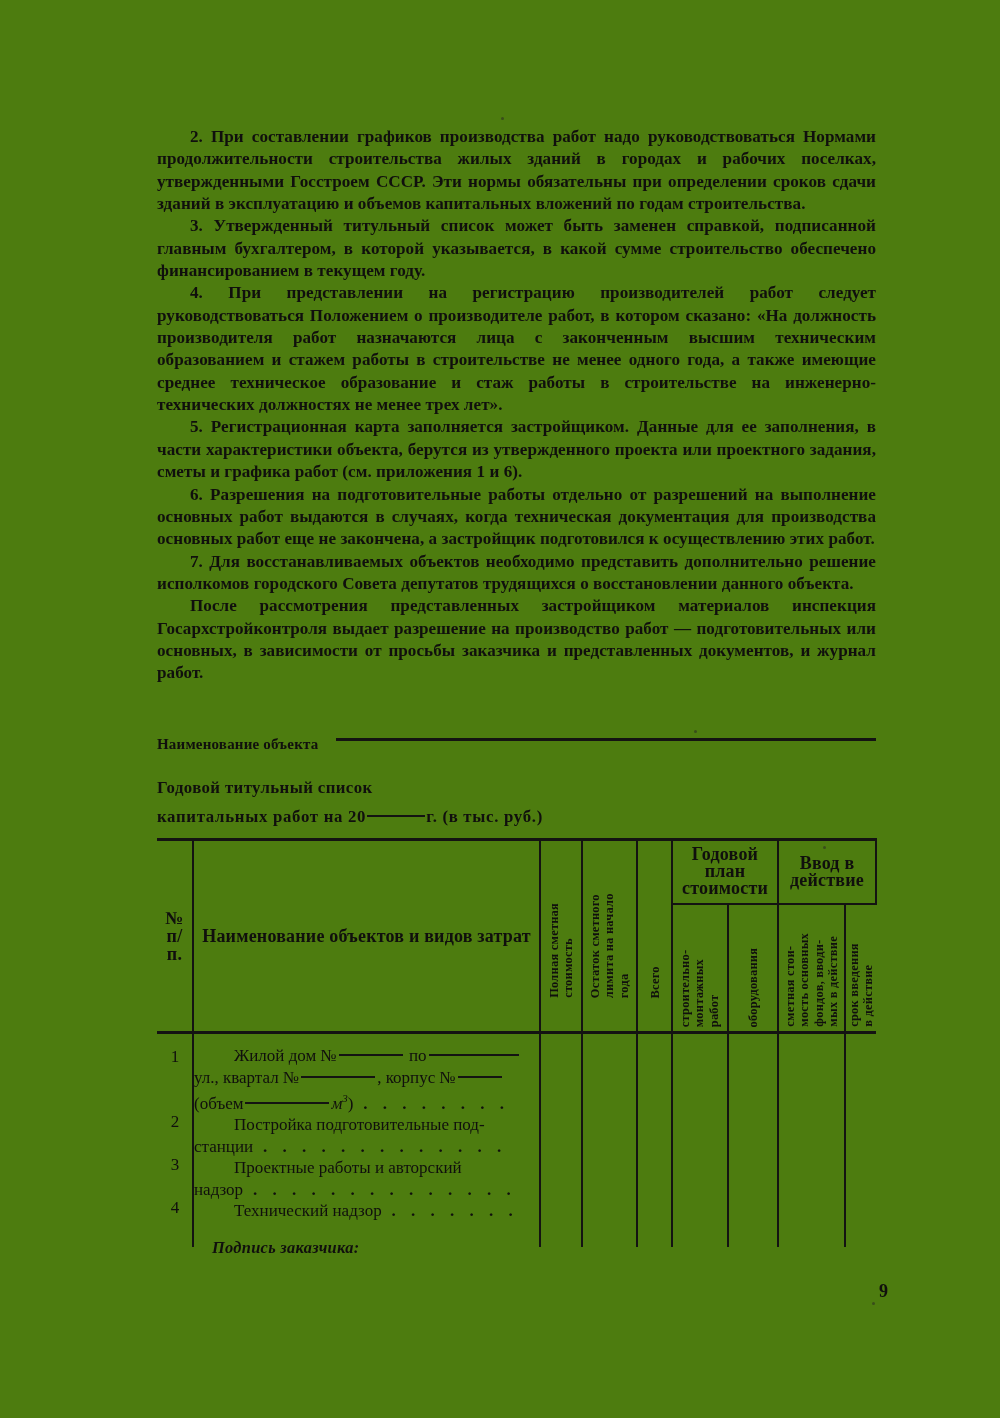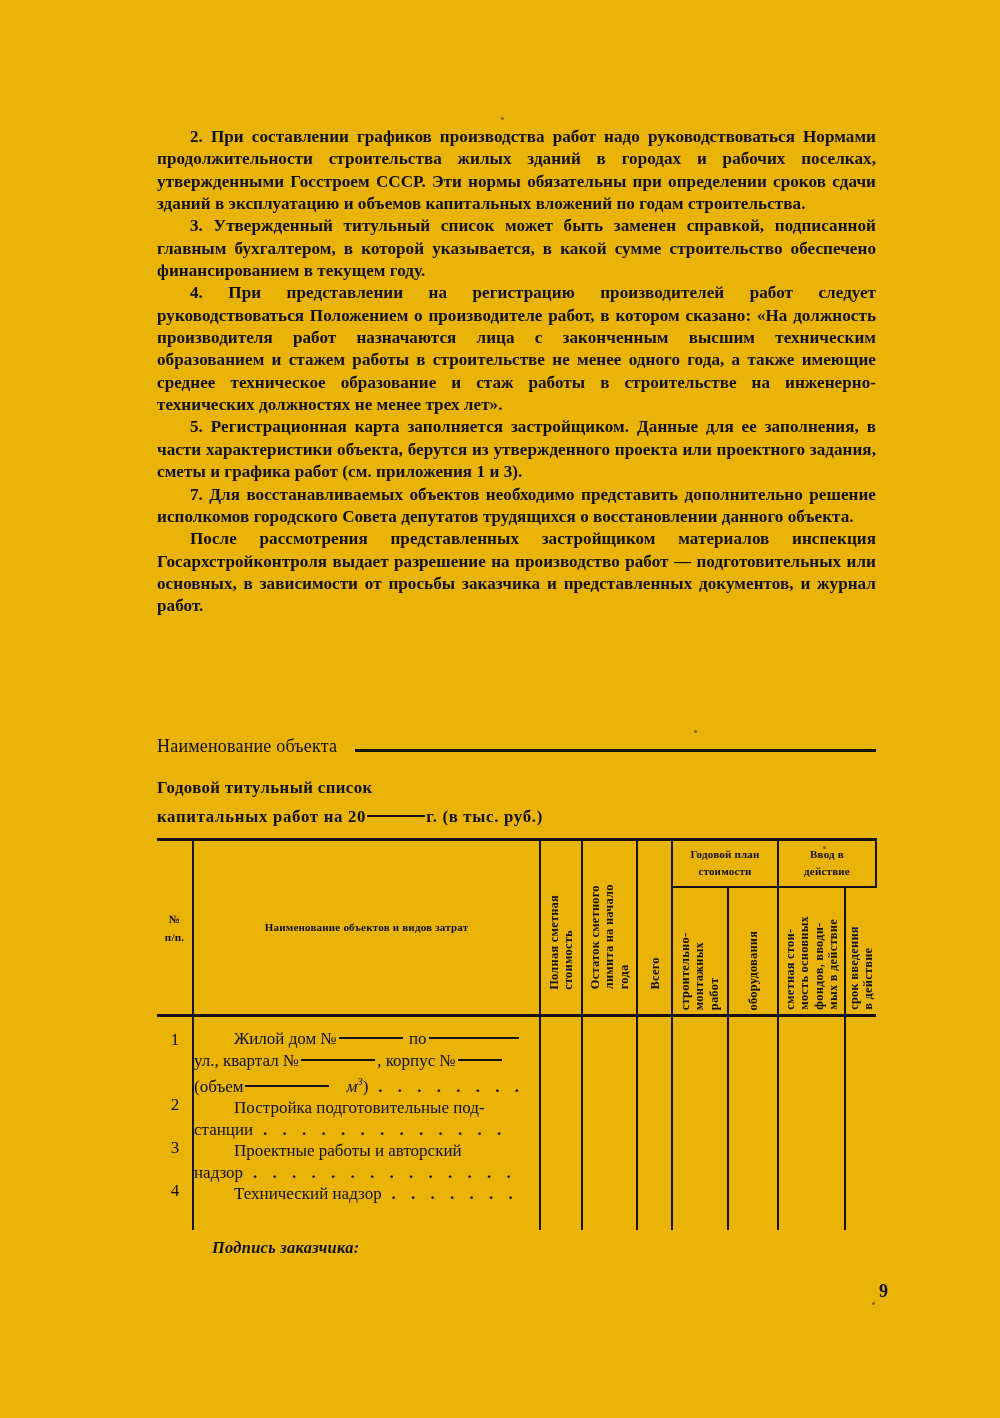--- a/index.html
+++ b/index.html
@@ -4,21 +4,21 @@
 <style>
   html, body {
     margin: 0;
     padding: 0;
     background: #ffffff;
   }
   .page {
     position: relative;
     width: 1000px;
     height: 1418px;
-    background: #eab308;
+    background: #4d7c0f;
     overflow: hidden;
     font-family: "Liberation Serif", "DejaVu Serif", serif;
     color: #100f0d;
   }
 
   
   .prose {
     position: absolute;
     left: 157px;
     top: 126px;
@@ -37,23 +37,23 @@
   }
   .para:last-child { margin-bottom: 0; }
 
   
   .obj-line {
     position: absolute;
     left: 157px;
     top: 736px;
     width: 719px;
     display: flex;
-    align-items: flex-end;
-    font-size: 18px;
-    font-weight: 400;
+    align-items: center;
+    font-size: 15px;
+    font-weight: 700;
   }
   .obj-line .obj-label { white-space: nowrap; letter-spacing: 0.2px; }
   .obj-line .obj-rule {
     flex: 1 1 auto;
     height: 0;
     border-bottom: 3px solid #141312;
     margin-left: 18px;
     position: relative;
     top: -5px;
   }
@@ -108,21 +108,21 @@
 
   
   .hcell {
     text-align: center;
     font-size: 13.6px;
     line-height: 16px;
     letter-spacing: 0.2px;
     padding: 3px 2px 3px 2px;
   }
   .hcell-main {
-    font-size: 11px;
+    font-size: 18px;
     line-height: 17px;
   }
   .vert-wrap {
     height: 132px;
     position: relative;
   }
   .vert {
     position: absolute;
     left: 50%;
     bottom: 4px;
@@ -160,21 +160,21 @@
     font-weight: bold;
   }
   .inline-rule {
     display: inline-block;
     border-bottom: 2.4px solid #141312;
     position: relative;
     top: -5px;
     margin: 0 2px;
   }
   sup.m3 { font-size: 11px; vertical-align: super; }
-  .ital { font-style: italic; margin-left: 15px; }
+  .ital { font-style: italic; }
 
   
   .signature {
     position: absolute;
     left: 212px;
     top: 1238px;
     font-size: 16.4px;
     font-style: italic;
     font-weight: bold;
     letter-spacing: 0.3px;
@@ -195,21 +195,22 @@
 </style>
 </head>
 <body>
 
 <div class="page">
 
   <div class="prose">
     <p class="para">2. При составлении графиков производства работ надо руководствоваться Нормами продолжительности строительства жилых зданий в городах и рабочих поселках, утвержденными Госстроем СССР. Эти нормы обязательны при определении сроков сдачи зданий в эксплуатацию и объемов капитальных вложений по годам строительства.</p>
     <p class="para">3. Утвержденный титульный список может быть заменен справкой, подписанной главным бухгалтером, в которой указывается, в какой сумме строительство обеспечено финансированием в текущем году.</p>
     <p class="para">4. При представлении на регистрацию производителей работ следует руководствоваться Положением о производителе работ, в котором сказано: «На должность производителя работ назначаются лица с законченным высшим техническим образованием и стажем работы в строительстве не менее одного года, а также имеющие среднее техническое образование и стаж работы в строительстве на инженерно-технических должностях не менее трех лет».</p>
-    <p class="para">5. Регистрационная карта заполняется застройщиком. Данные для ее заполнения, в части характеристики объекта, берутся из утвержденного проекта или проектного задания, сметы и графика работ (см. приложения 1 и 3).</p>
+    <p class="para">5. Регистрационная карта заполняется застройщиком. Данные для ее заполнения, в части характеристики объекта, берутся из утвержденного проекта или проектного задания, сметы и графика работ (см. приложения 1 и 6).</p>
+    <p class="para">6. Разрешения на подготовительные работы отдельно от разрешений на выполнение основных работ выдаются в случаях, когда техническая документация для производства основных работ еще не закончена, а застройщик подготовился к осуществлению этих работ.</p>
     <p class="para">7. Для восстанавливаемых объектов необходимо представить дополнительно решение исполкомов городского Совета депутатов трудящихся о восстановлении данного объекта.</p>
     <p class="para">После рассмотрения представленных застройщиком материалов инспекция Госархстройконтроля выдает разрешение на производство работ — подготовительных или основных, в зависимости от просьбы заказчика и представленных документов, и журнал работ.</p>
   </div>
 
   <div class="obj-line">
     <span class="obj-label">Наименование объекта</span>
     <span class="obj-rule"></span>
   </div>
 
   <div class="form-title">

